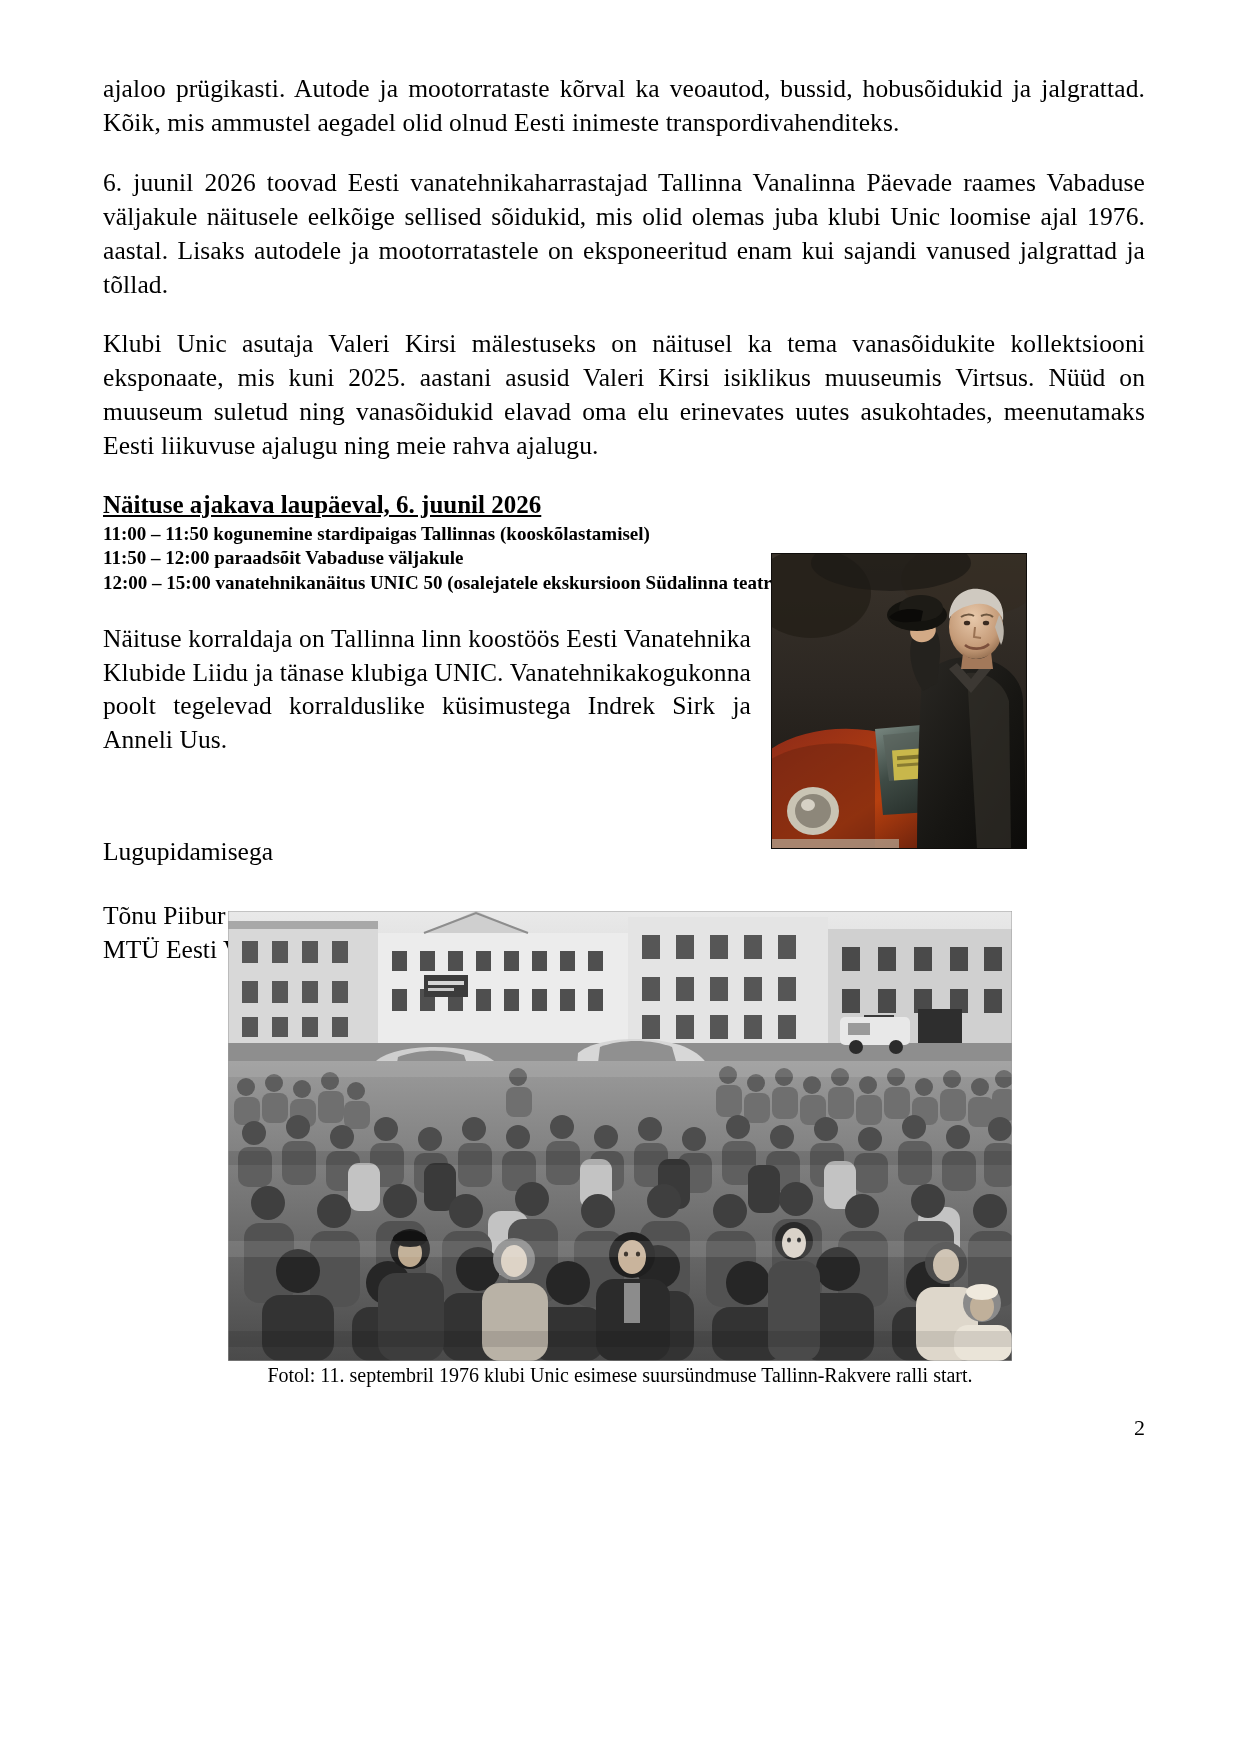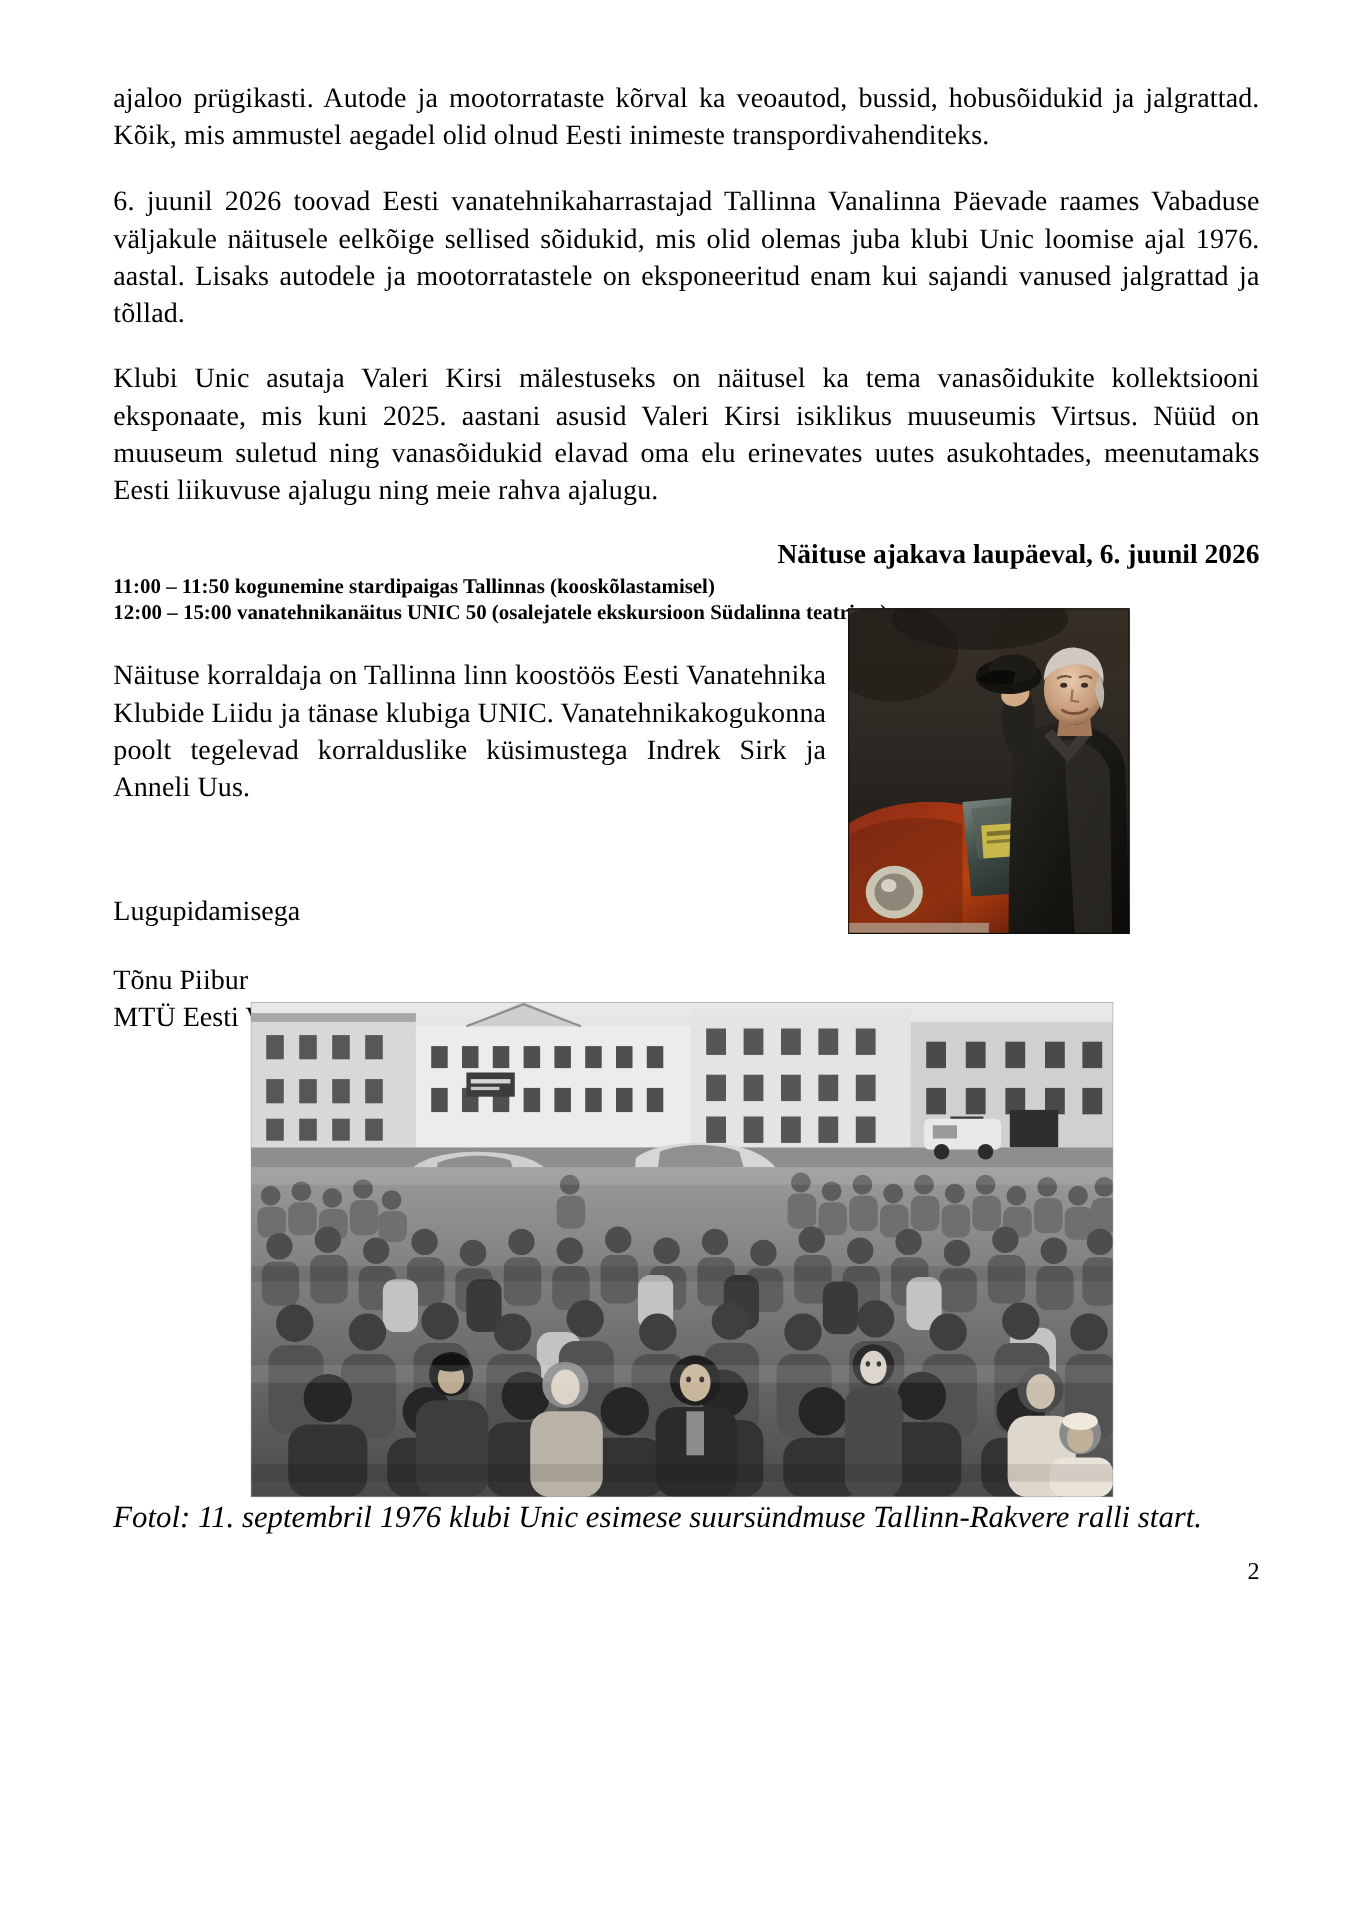--- a/index.html
+++ b/index.html
@@ -30,23 +30,23 @@
   }
   .narrow {
     width: 648px;
   }
   .schedule {
     margin: 0 0 26px 0;
   }
   .schedule-title {
     font-size: 25px;
     font-weight: bold;
+    text-decoration: underline;
     line-height: 1.3;
     margin: 0;
-    text-align: right;
   }
   .schedule-line {
     font-size: 19px;
     font-weight: bold;
     line-height: 1.3;
     margin: 0;
     white-space: nowrap;
   }
   .sig-line {
     font-size: 25.5px;
@@ -78,22 +78,22 @@
     overflow: hidden;
     background: #b8b8b8;
   }
   .crowd-wrap svg { display:block; width:100%; height:100%; }
 
   .caption {
     position: absolute;
     left: 103px;
     top: 1362px;
     width: 1034px;
-    font-size: 28px;
-    font-style: italic;
+    text-align: center;
+    font-size: 20px;
     line-height: 1.3;
   }
   .page-number {
     position: absolute;
     right: 95px;
     bottom: 115px;
     font-size: 22px;
   }
   .content-flow { position: relative; }
 </style>
@@ -106,20 +106,21 @@
 
     <p class="body-text">ajaloo prügikasti. Autode ja mootorrataste kõrval ka veoautod, bussid, hobusõidukid ja jalgrattad. Kõik, mis ammustel aegadel olid olnud Eesti inimeste transpordivahenditeks.</p>
 
     <p class="body-text">6. juunil 2026 toovad Eesti vanatehnikaharrastajad Tallinna Vanalinna Päevade raames Vabaduse väljakule näitusele eelkõige sellised sõidukid, mis olid olemas juba klubi Unic loomise ajal 1976. aastal. Lisaks autodele ja mootorratastele on eksponeeritud enam kui sajandi vanused jalgrattad ja tõllad.</p>
 
     <p class="body-text">Klubi Unic asutaja Valeri Kirsi mälestuseks on näitusel ka tema vanasõidukite kollektsiooni eksponaate, mis kuni 2025. aastani asusid Valeri Kirsi isiklikus muuseumis Virtsus. Nüüd on muuseum suletud ning vanasõidukid elavad oma elu erinevates uutes asukohtades, meenutamaks Eesti liikuvuse ajalugu ning meie rahva ajalugu.</p>
 
     <div class="schedule">
       <p class="schedule-title">Näituse ajakava laupäeval, 6. juunil 2026</p>
       <p class="schedule-line">11:00 – 11:50 kogunemine stardipaigas Tallinnas (kooskõlastamisel)</p>
+      <p class="schedule-line">11:50 – 12:00 paraadsõit Vabaduse väljakule</p>
       <p class="schedule-line">12:00 – 15:00 vanatehnikanäitus UNIC 50 (osalejatele ekskursioon Südalinna teatrisse)</p>
     </div>
 
 
     <p class="body-text narrow">Näituse korraldaja on Tallinna linn koostöös Eesti Vanatehnika Klubide Liidu ja tänase klubiga UNIC. Vanatehnikakogukonna poolt tegelevad korralduslike küsimustega Indrek Sirk ja Anneli Uus.</p>
 
     <div class="spacer-lg"></div>
 
     <p class="sig-line">Lugupidamisega</p>
 

